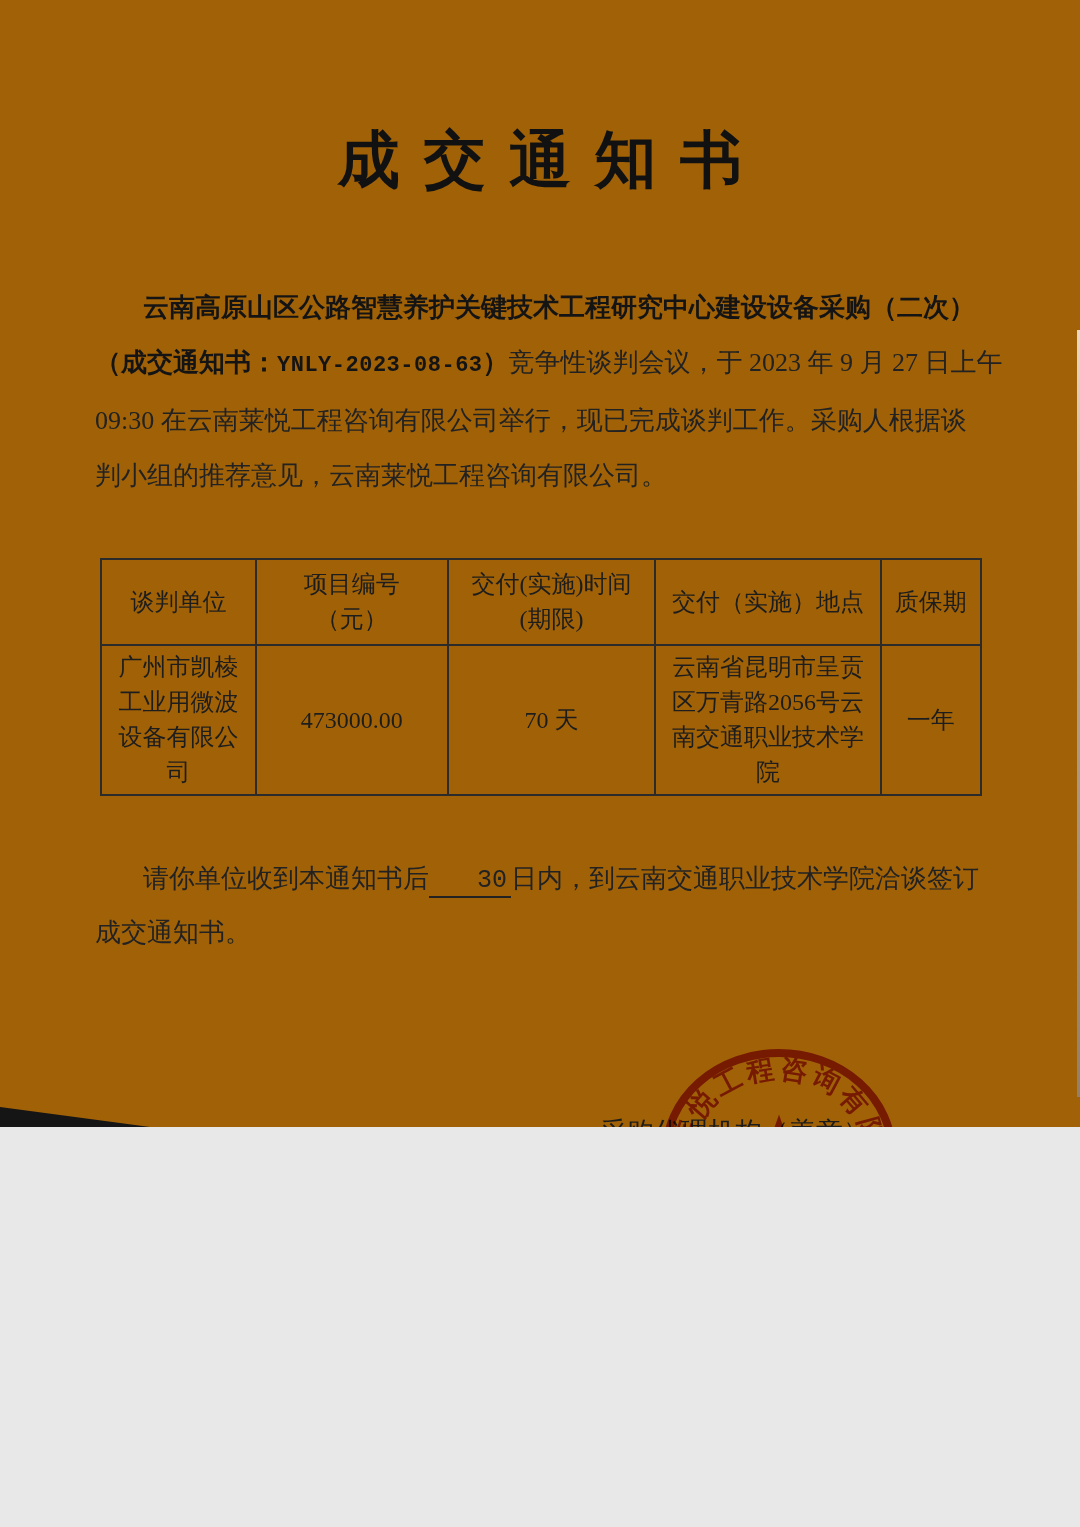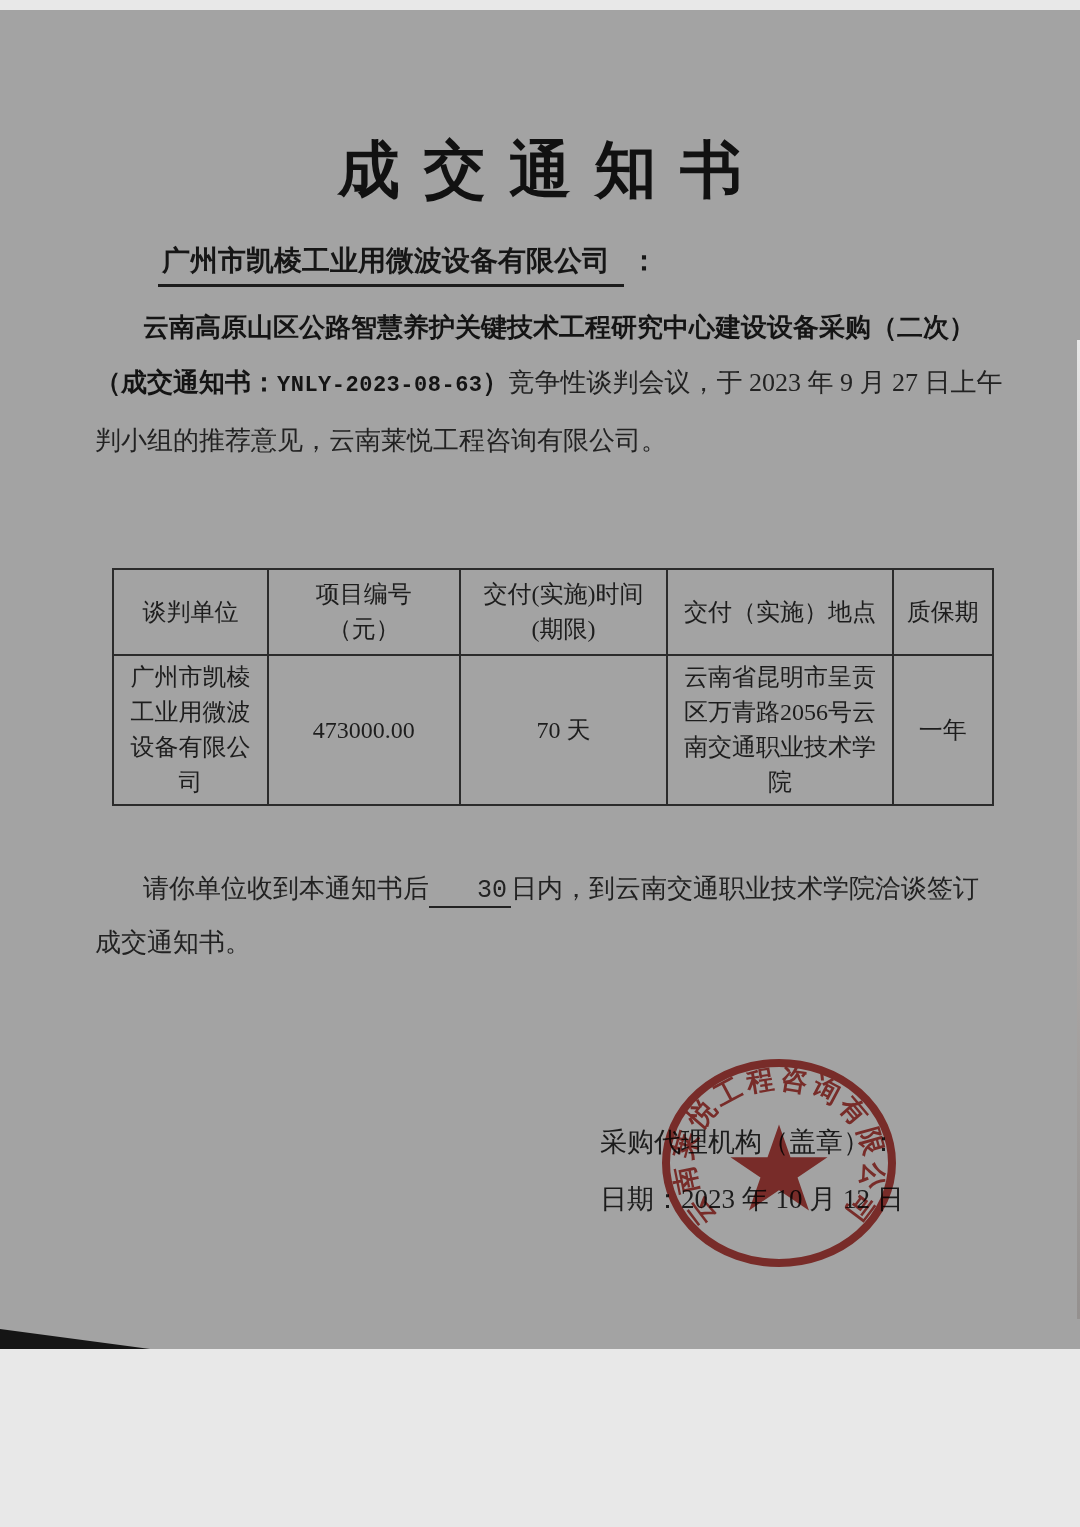--- a/index.html
+++ b/index.html
@@ -1,20 +1,20 @@
 <!DOCTYPE html>
 <html><head>
 <meta charset="utf-8">
 <style>
   html,body{margin:0;padding:0;background:#e8e8e8;}
   .page{
     position:relative;
-    width:1080px;height:1339px;
-    margin:10px auto;
-    background:#a3a3a3;
+    width:1080px;height:1127px;
+    margin:0 auto;
+    background:#a16207;
     overflow:hidden;
     font-family:"Liberation Serif","DejaVu Serif",serif;
     color:#1f1f1f;
   }
   
   .doc-title{
     position:absolute;top:118px;left:0;right:0;
     text-align:center;
     font-size:62px;font-weight:900;
     letter-spacing:0.38em;
@@ -28,34 +28,34 @@
     white-space:nowrap;
   }
   .addressee .uline{
     border-bottom:3px solid #1c1c1c;
     padding:0 14px 4px 4px;
     display:inline-block;
   }
   .addressee .colon{margin-left:6px;}
   
   .body-para{
-    position:absolute;top:290px;left:95px;right:92px;
+    position:absolute;top:280px;left:95px;right:92px;
     font-size:26px;line-height:55px;
     color:#222;
   }
   .body-line{white-space:nowrap;}
   .body-line .b{font-weight:bold;color:#141414;}
   .body-line.indent{text-indent:48px;}
   .code{
     font-family:"Liberation Mono","DejaVu Sans Mono",monospace;
     font-size:22px;letter-spacing:0.5px;
   }
   
   .award-table{
-    position:absolute;top:558px;left:112px;
+    position:absolute;top:558px;left:100px;
     width:882px;
     border-collapse:collapse;
     table-layout:fixed;
     font-size:24px;color:#1d1d1d;
   }
   .award-table th,.award-table td{
     border:2px solid #2b2b2b;
     text-align:center;vertical-align:middle;
     font-weight:normal;
     padding:4px 8px;
@@ -105,31 +105,29 @@
     opacity:.75;
   }
 </style>
 </head>
 <body>
 
 <div class="page">
 
   <div class="doc-title">成交通知书</div>
 
-  <div class="addressee">
-    <span class="uline">广州市凯棱工业用微波设备有限公司</span><span class="colon">：</span>
-  </div>
 
   <div class="body-para">
     <div class="body-line indent">
       <span class="b">云南高原山区公路智慧养护关键技术工程研究中心建设设备采购（二次）</span>
     </div>
     <div class="body-line">
       <span class="b">（成交通知书：</span><span class="code b">YNLY-2023-08-63</span><span class="b">）</span><span>竞争性谈判会议，于 2023 年 9 月 27 日上午</span>
     </div>
+    <div class="body-line">09:30 在云南莱悦工程咨询有限公司举行，现已完成谈判工作。采购人根据谈</div>
     <div class="body-line">判小组的推荐意见，云南莱悦工程咨询有限公司。</div>
   </div>
 
   <table class="award-table">
     <colgroup>
       <col class="col1">
         <col class="col2">
         <col class="col3">
         <col class="col4">
         <col class="col5">

